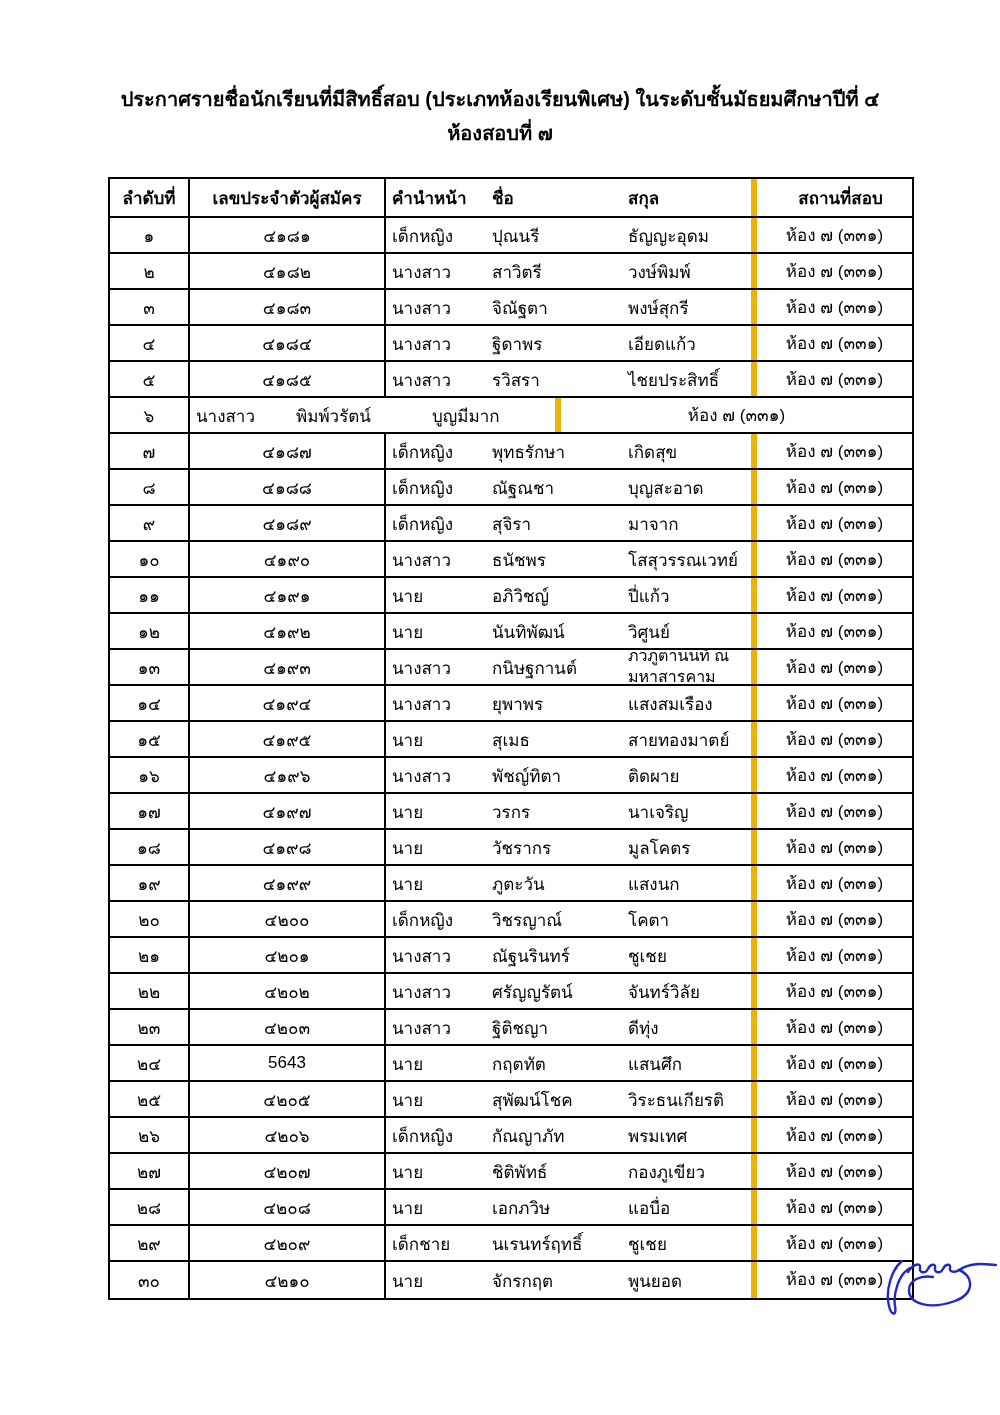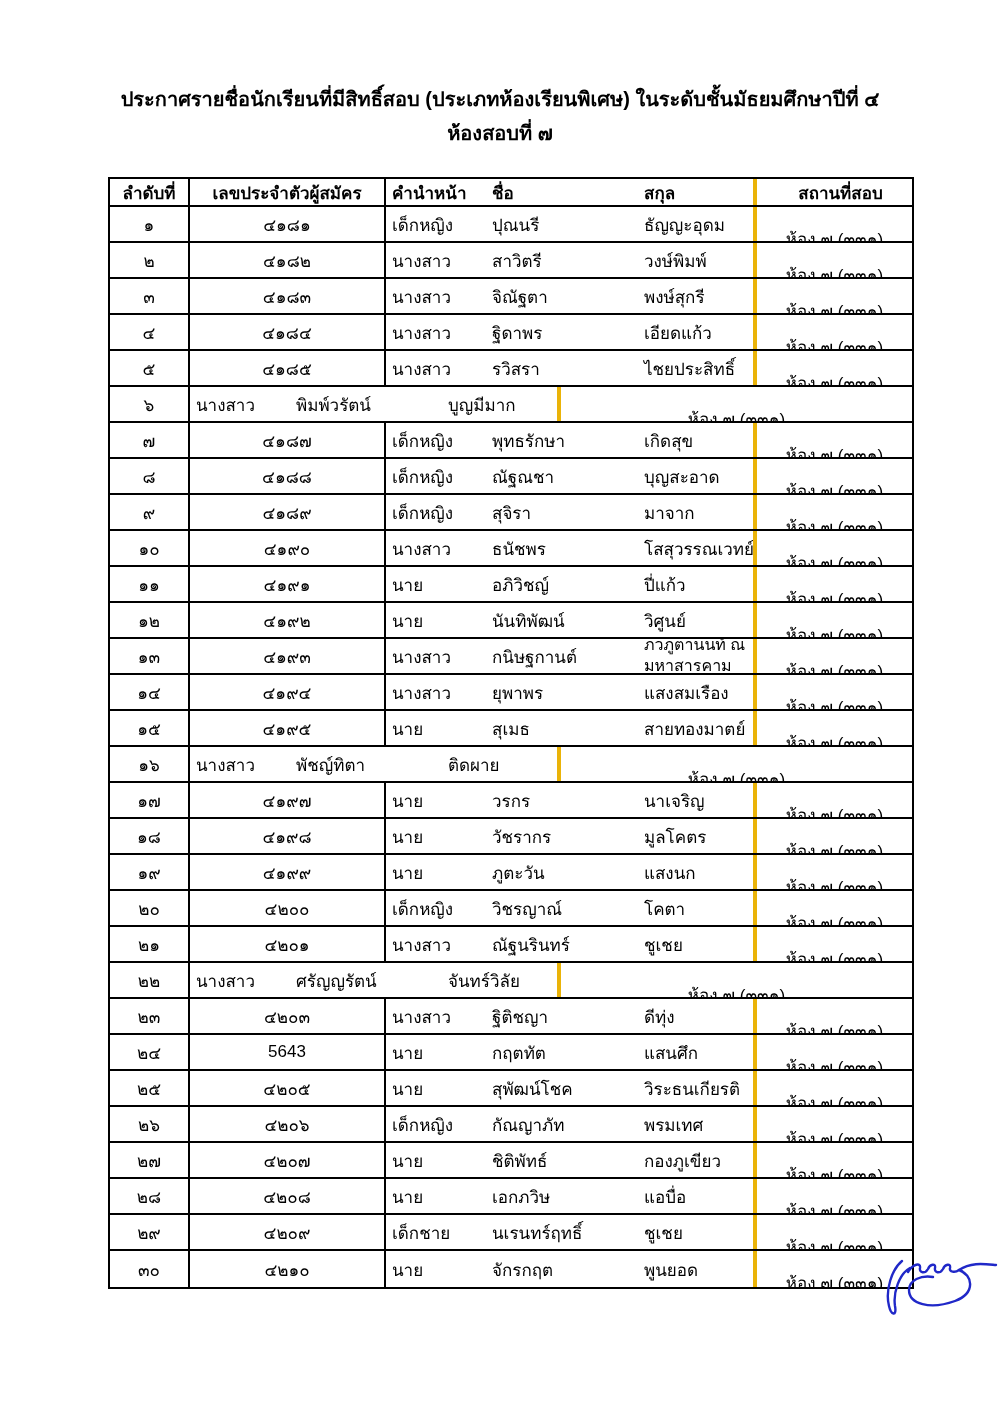--- a/index.html
+++ b/index.html
@@ -10,31 +10,31 @@
   }
   .title-block{position:absolute;top:82px;left:0;width:1000px;text-align:center;}
   .title-line{font-size:20px;font-weight:bold;line-height:34px;color:#000;}
 
   .doc-table{
     position:absolute;left:108px;top:177px;width:806px;
     border:2px solid #000;box-sizing:border-box;background:#fff;
   }
   .tr{display:flex;height:36px;border-bottom:2px solid #000;align-items:stretch;box-sizing:border-box;}
   .tr:last-child{border-bottom:none;}
-  .tr.head{height:28px;font-weight:bold;}
+  .tr.head{height:39px;font-weight:bold;}
   .td{box-sizing:border-box;display:flex;align-items:center;font-size:17px;overflow:hidden;white-space:nowrap;}
   .c1{width:80px;border-right:2px solid #000;justify-content:center;}
   .c2{width:196px;border-right:2px solid #000;justify-content:center;}
-  .c3{width:371px;border-right:4px solid #eab308;padding-left:6px;}
-  .c4{flex:1;justify-content:center;align-items:flex-start;padding-top:18px;}
+  .c3{width:371px;border-right:6px solid #eab308;padding-left:6px;}
+  .c4{flex:1;justify-content:center;align-items:flex-start;padding-top:3px;}
   .tr.head .c4{align-items:center;padding-top:0;padding-left:12px;}
   .sub{display:block;}
   .t{width:100px;flex:none;}
   .f{width:136px;flex:none;}
-  .l{flex:1;margin-left:16px;}
+  .l{flex:1;}
   .l.small{font-size:16px;line-height:1.3;white-space:normal;}
 
   .signature{position:absolute;left:872px;top:1252px;width:126px;height:72px;}
 </style>
 </head>
 <body>
 
 <div class="title-block">
   <div class="title-line">ประกาศรายชื่อนักเรียนที่มีสิทธิ์สอบ (ประเภทห้องเรียนพิเศษ) ในระดับชั้นมัธยมศึกษาปีที่ ๔</div>
   <div class="title-line">ห้องสอบที่ ๗</div>
@@ -214,20 +214,21 @@
     <div class="td c3">
       <span class="sub t">นาย</span>
       <span class="sub f">สุเมธ</span>
       <span class="sub l">สายทองมาตย์</span>
     </div>
     <div class="td c4">ห้อง ๗ (๓๓๑)</div>
   </div>
 
   <div class="tr">
     <div class="td c1">๑๖</div>
+    <div class="td c2">๔๑๙๖</div>
     <div class="td c3">
       <span class="sub t">นางสาว</span>
       <span class="sub f">พัชญ์ทิตา</span>
       <span class="sub l">ติดผาย</span>
     </div>
     <div class="td c4">ห้อง ๗ (๓๓๑)</div>
   </div>
 
   <div class="tr">
     <div class="td c1">๑๗</div>
@@ -279,20 +280,21 @@
     <div class="td c3">
       <span class="sub t">นางสาว</span>
       <span class="sub f">ณัฐนรินทร์</span>
       <span class="sub l">ชูเชย</span>
     </div>
     <div class="td c4">ห้อง ๗ (๓๓๑)</div>
   </div>
 
   <div class="tr">
     <div class="td c1">๒๒</div>
+    <div class="td c2">๔๒๐๒</div>
     <div class="td c3">
       <span class="sub t">นางสาว</span>
       <span class="sub f">ศรัญญรัตน์</span>
       <span class="sub l">จันทร์วิลัย</span>
     </div>
     <div class="td c4">ห้อง ๗ (๓๓๑)</div>
   </div>
 
   <div class="tr">
     <div class="td c1">๒๓</div>

